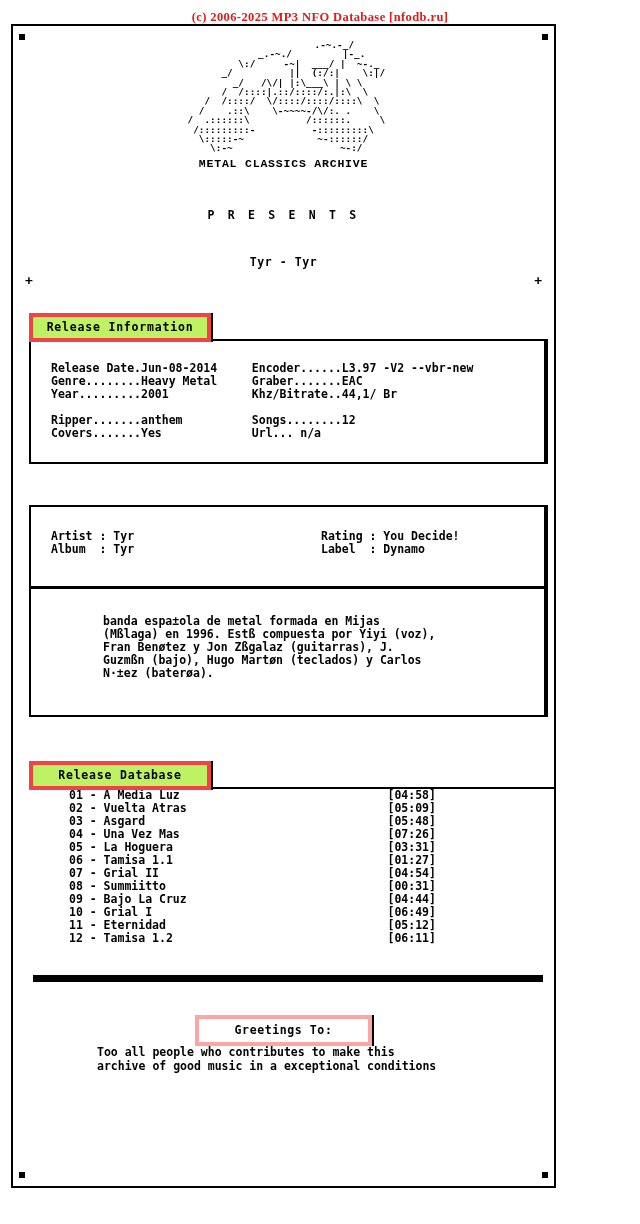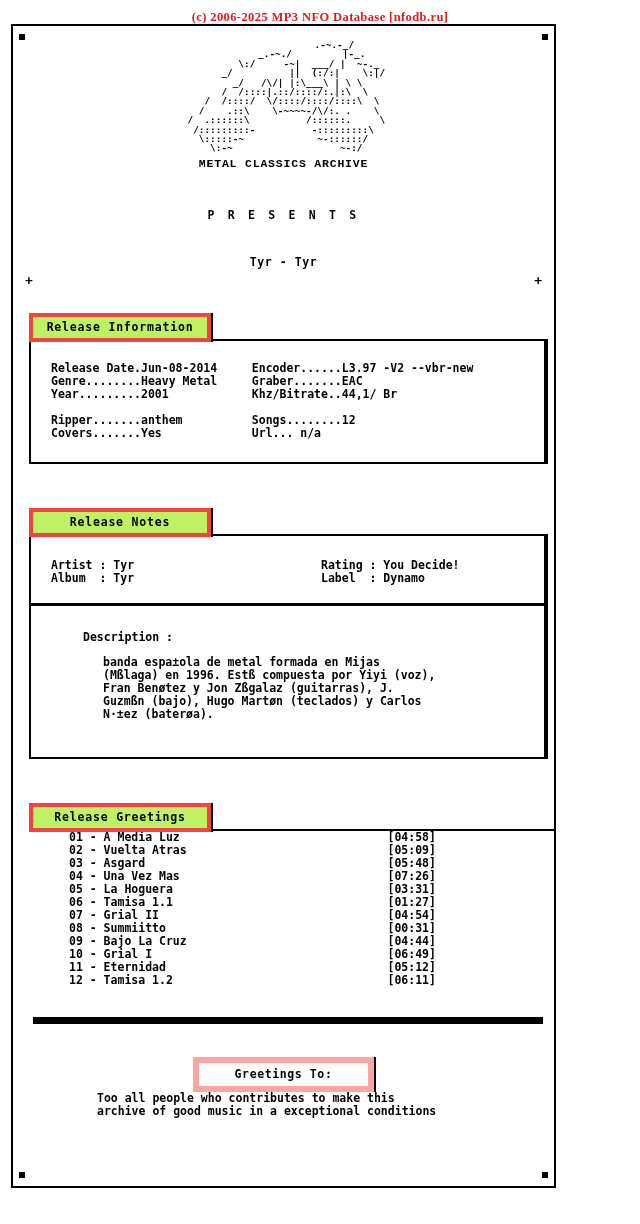--- a/index.html
+++ b/index.html
@@ -166,21 +166,21 @@
     width: 510px;
     margin: 30px auto 0 20px;
   }
 
   .greet-box-wrap {
     text-align: center;
     margin-top: 33px;
   }
   .greet-box {
     display: inline-block;
-    border: 6px solid #fca5a5;
+    border: 4px solid #fca5a5;
     box-shadow: 2px 0 0 0 #000;
     padding: 4px 36px 5px 36px;
     font-family: "DejaVu Sans Mono", "Liberation Mono", monospace;
     font-size: 11.5px;
     font-weight: bold;
     letter-spacing: 0.6px;
   }
 
   .greet-text {
     white-space: pre;
@@ -248,42 +248,40 @@
 Year.........2001            Khz/Bitrate..44,1/ Br
 
 Ripper.......anthem          Songs........12
 Covers.......Yes             Url... n/a</pre>
     </div>
   </div>
 
   <div class="sect-gap-lg"></div>
 
   <div class="section">
-    <div class="section-header">Release Notes</div>
-    <div class="section-body" style="padding:12px 0 6px 0;">
+    <div class="section-body" style="padding:12px 0 18px 0;">
       <pre class="nfo-text">Artist : Tyr                           Rating : You Decide!
 Album  : Tyr                           Label  : Dynamo</pre>
     </div>
   </div>
 
   <div class="section" style="margin-top:2px;">
     <div class="section-body" style="padding:14px 0 24px 0;">
-      <pre class="nfo-text" style="padding-left:52px;">Description :</pre>
       <pre class="nfo-text" style="padding-left:72px;margin-top:12px;">banda espa±ola de metal formada en Mijas
 (Mßlaga) en 1996. Estß compuesta por Yiyi (voz),
 Fran Benøtez y Jon Zßgalaz (guitarras), J.
 Guzmßn (bajo), Hugo Martøn (teclados) y Carlos
 N·±ez (baterøa).</pre>
     </div>
   </div>
 
   <div class="sect-gap-lg"></div>
 
   <div class="section">
-    <div class="section-header">Release Greetings</div>
+    <div class="section-header">Release Database</div>
     <div class="section-head-rule" style="position:relative;margin-left:8px;margin-top:-3px;border-top:2px solid #000;"></div>
 
     <pre class="nfo-text" style="padding-left:48px;margin-top:0;">01 - A Media Luz                              [04:58]
 02 - Vuelta Atras                             [05:09]
 03 - Asgard                                   [05:48]
 04 - Una Vez Mas                              [07:26]
 05 - La Hoguera                               [03:31]
 06 - Tamisa 1.1                               [01:27]
 07 - Grial II                                 [04:54]
 08 - Summiitto                                [00:31]

